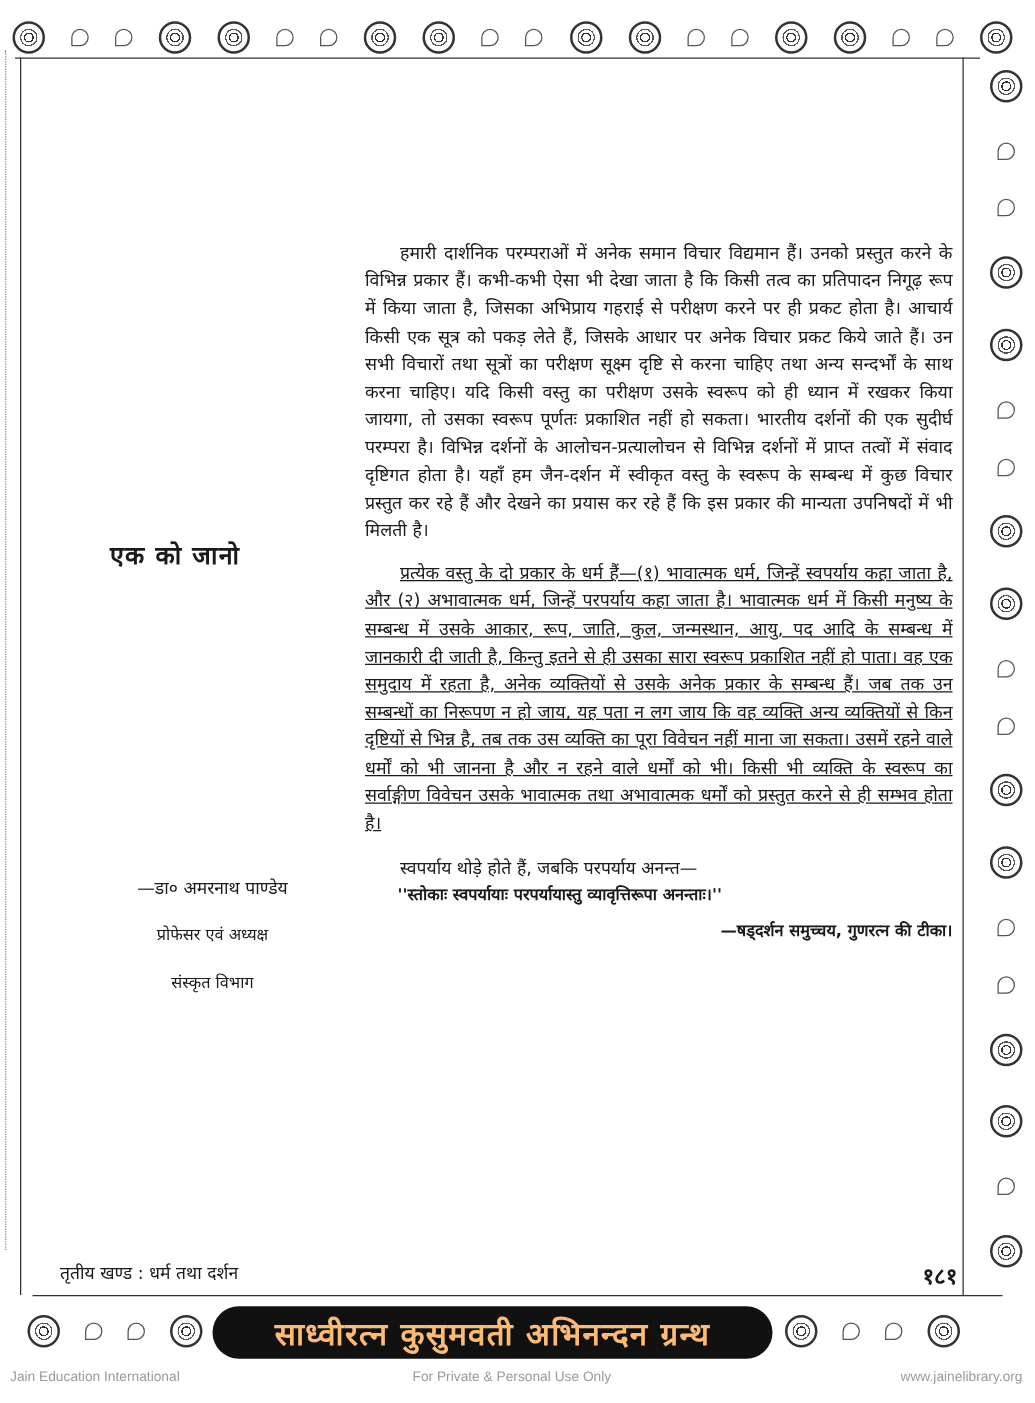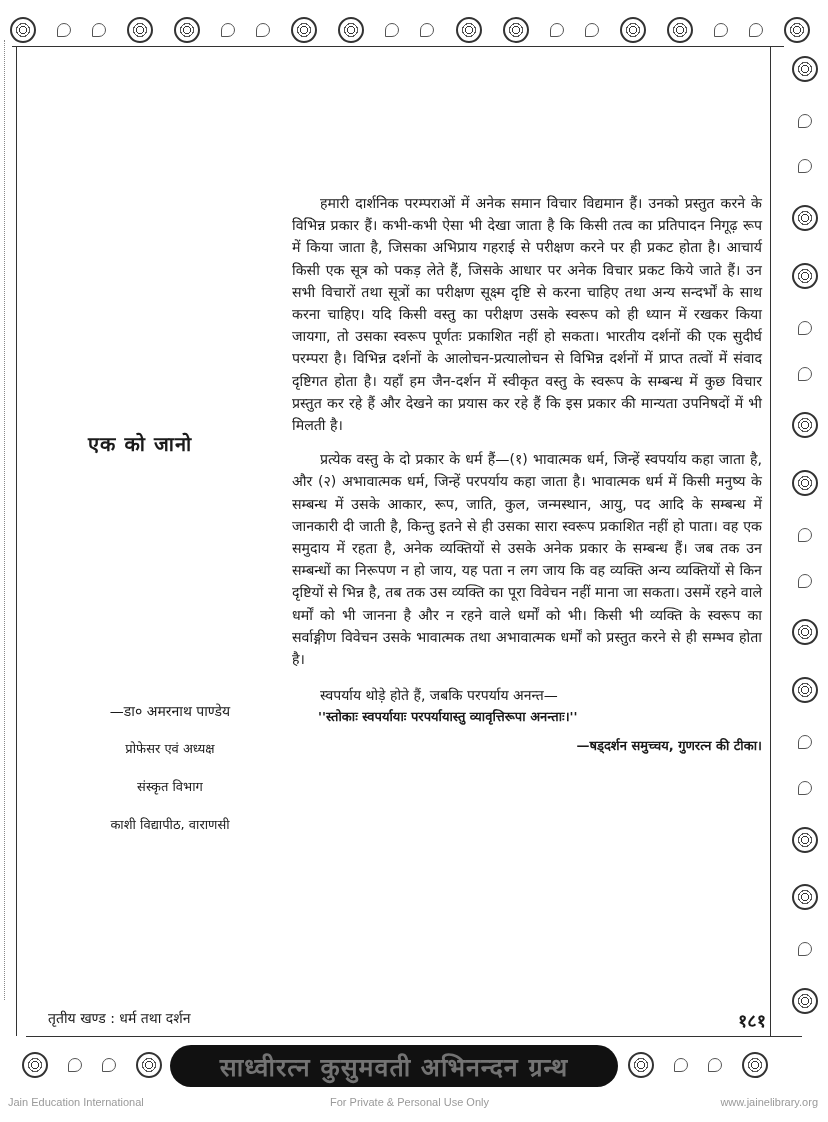--- a/index.html
+++ b/index.html
@@ -40,35 +40,35 @@
     .author-block {
       position: absolute; left: 70px; top: 692px; width: 200px; text-align: center;
       font-size: 13px; line-height: 38px;
     }
     .author-block .name { font-size: 14px; }
     .body-text {
       position: absolute; left: 292px; top: 192px; width: 470px;
       font-size: 14.2px; line-height: 22.2px; text-align: justify;
     }
     .body-text p { margin: 0; text-indent: 28px; }
-    .body-text p.p2 { margin-top: 12px; }
+    .body-text p.p2 { margin-top: 12px; text-decoration: underline; }
     .verse { margin-top: 14px; padding-left: 28px; font-size: 14px; }
     .quote { margin-top: 0; padding-left: 26px; font-size: 13px; font-weight: bold; }
     .cite { margin-top: 6px; text-align: right; font-size: 13px; font-weight: bold; }
 
     .footer-section {
       position: absolute; left: 38px; top: 1008px; font-size: 14px; margin-left: 10px;
     }
     .page-number {
       position: absolute; right: 62px; top: 1008px; font-size: 18px; font-weight: bold;
     }
     .bottom-rule { position: absolute; left: 26px; top: 1036px; width: 776px; border-top: 1.5px solid #333; }
     .banner {
       position: absolute; left: 170px; top: 1045px; width: 448px; height: 42px;
-      background: #111; color: #737373; border-radius: 22px;
+      background: #111; color: #fdba74; border-radius: 22px;
       display: flex; align-items: center; justify-content: center;
       font-size: 25px; font-weight: bold; letter-spacing: 1px;
     }
     .banner-orn {
       position: absolute; top: 1046px; height: 38px; width: 140px;
       display: flex; justify-content: space-between; align-items: center;
     }
     .watermark {
       position: absolute; top: 1096px; font-family: "Liberation Sans", sans-serif;
       font-size: 11px; color: #9a9a9a;
@@ -124,21 +124,20 @@
   <span class="scroll"></span>
   <span class="rosette"></span>
 </div>
 
 <div class="title">एक को जानो</div>
 
 <div class="author-block">
   <div class="name">—डा० अमरनाथ पाण्डेय</div>
   <div>प्रोफेसर एवं अध्यक्ष</div>
   <div>संस्कृत विभाग</div>
-  <div>काशी विद्यापीठ, वाराणसी</div>
 </div>
 
 <div class="body-text">
   <p>हमारी दार्शनिक परम्पराओं में अनेक समान विचार विद्यमान हैं। उनको प्रस्तुत करने के विभिन्न प्रकार हैं। कभी-कभी ऐसा भी देखा जाता है कि किसी तत्व का प्रतिपादन निगूढ़ रूप में किया जाता है, जिसका अभिप्राय गहराई से परीक्षण करने पर ही प्रकट होता है। आचार्य किसी एक सूत्र को पकड़ लेते हैं, जिसके आधार पर अनेक विचार प्रकट किये जाते हैं। उन सभी विचारों तथा सूत्रों का परीक्षण सूक्ष्म दृष्टि से करना चाहिए तथा अन्य सन्दर्भों के साथ करना चाहिए। यदि किसी वस्तु का परीक्षण उसके स्वरूप को ही ध्यान में रखकर किया जायगा, तो उसका स्वरूप पूर्णतः प्रकाशित नहीं हो सकता। भारतीय दर्शनों की एक सुदीर्घ परम्परा है। विभिन्न दर्शनों के आलोचन-प्रत्यालोचन से विभिन्न दर्शनों में प्राप्त तत्वों में संवाद दृष्टिगत होता है। यहाँ हम जैन-दर्शन में स्वीकृत वस्तु के स्वरूप के सम्बन्ध में कुछ विचार प्रस्तुत कर रहे हैं और देखने का प्रयास कर रहे हैं कि इस प्रकार की मान्यता उपनिषदों में भी मिलती है।</p>
   <p class="p2">प्रत्येक वस्तु के दो प्रकार के धर्म हैं—(१) भावात्मक धर्म, जिन्हें स्वपर्याय कहा जाता है, और (२) अभावात्मक धर्म, जिन्हें परपर्याय कहा जाता है। भावात्मक धर्म में किसी मनुष्य के सम्बन्ध में उसके आकार, रूप, जाति, कुल, जन्मस्थान, आयु, पद आदि के सम्बन्ध में जानकारी दी जाती है, किन्तु इतने से ही उसका सारा स्वरूप प्रकाशित नहीं हो पाता। वह एक समुदाय में रहता है, अनेक व्यक्तियों से उसके अनेक प्रकार के सम्बन्ध हैं। जब तक उन सम्बन्धों का निरूपण न हो जाय, यह पता न लग जाय कि वह व्यक्ति अन्य व्यक्तियों से किन दृष्टियों से भिन्न है, तब तक उस व्यक्ति का पूरा विवेचन नहीं माना जा सकता। उसमें रहने वाले धर्मों को भी जानना है और न रहने वाले धर्मों को भी। किसी भी व्यक्ति के स्वरूप का सर्वाङ्गीण विवेचन उसके भावात्मक तथा अभावात्मक धर्मों को प्रस्तुत करने से ही सम्भव होता है।</p>
   <div class="verse">स्वपर्याय थोड़े होते हैं, जबकि परपर्याय अनन्त—</div>
   <div class="quote">''स्तोकाः स्वपर्यायाः परपर्यायास्तु व्यावृत्तिरूपा अनन्ताः।''</div>
   <div class="cite">—षड्दर्शन समुच्चय, गुणरत्न की टीका।</div>
 </div>
 

